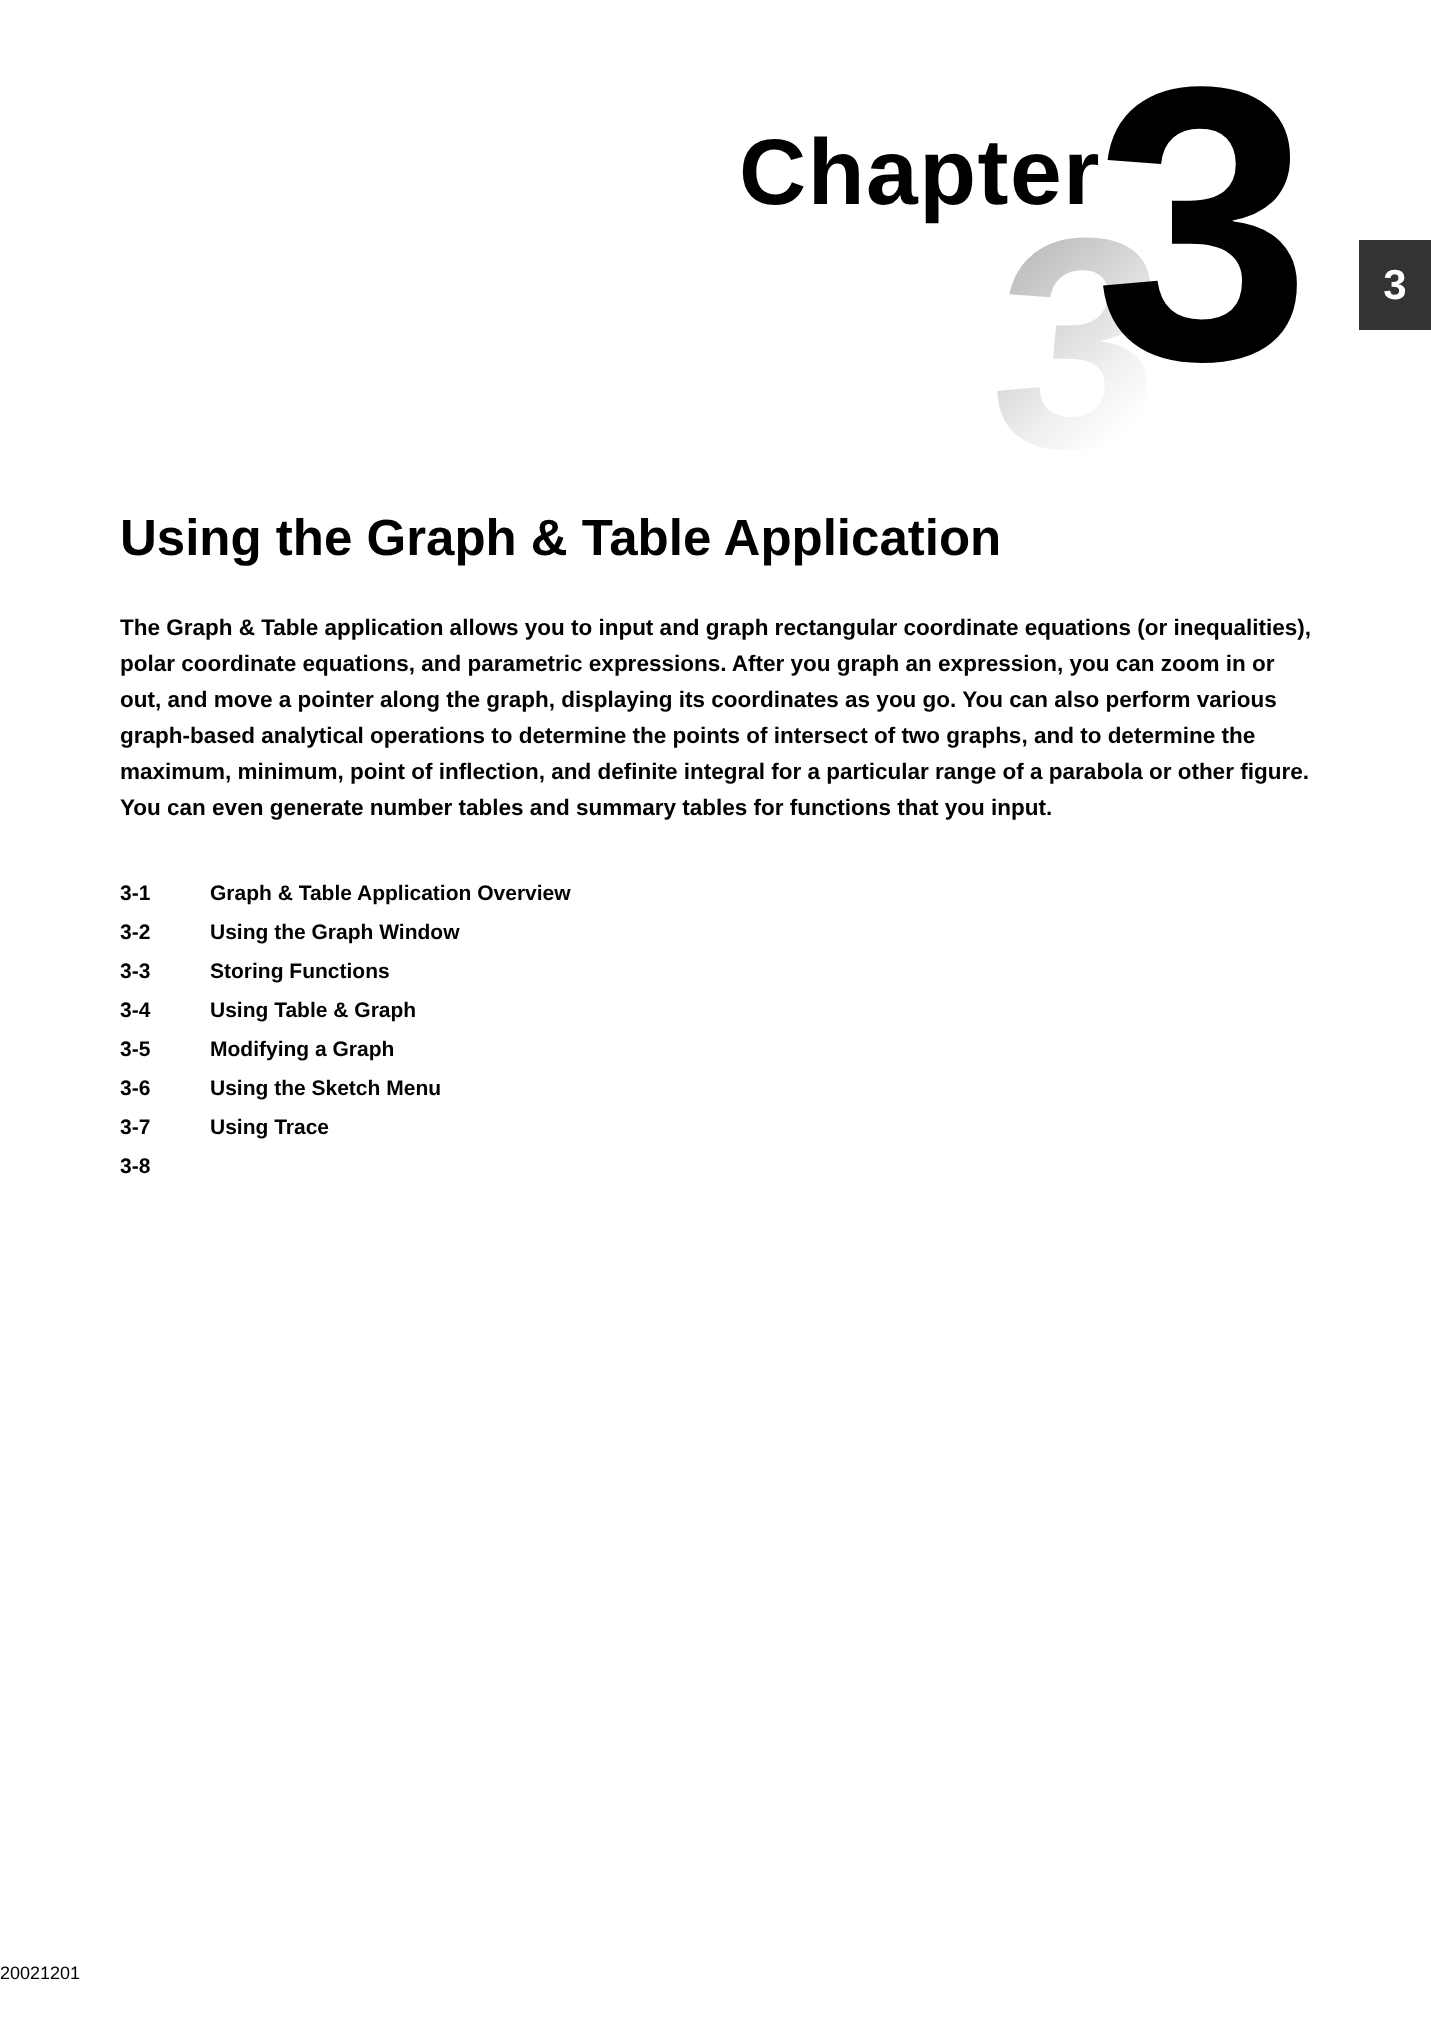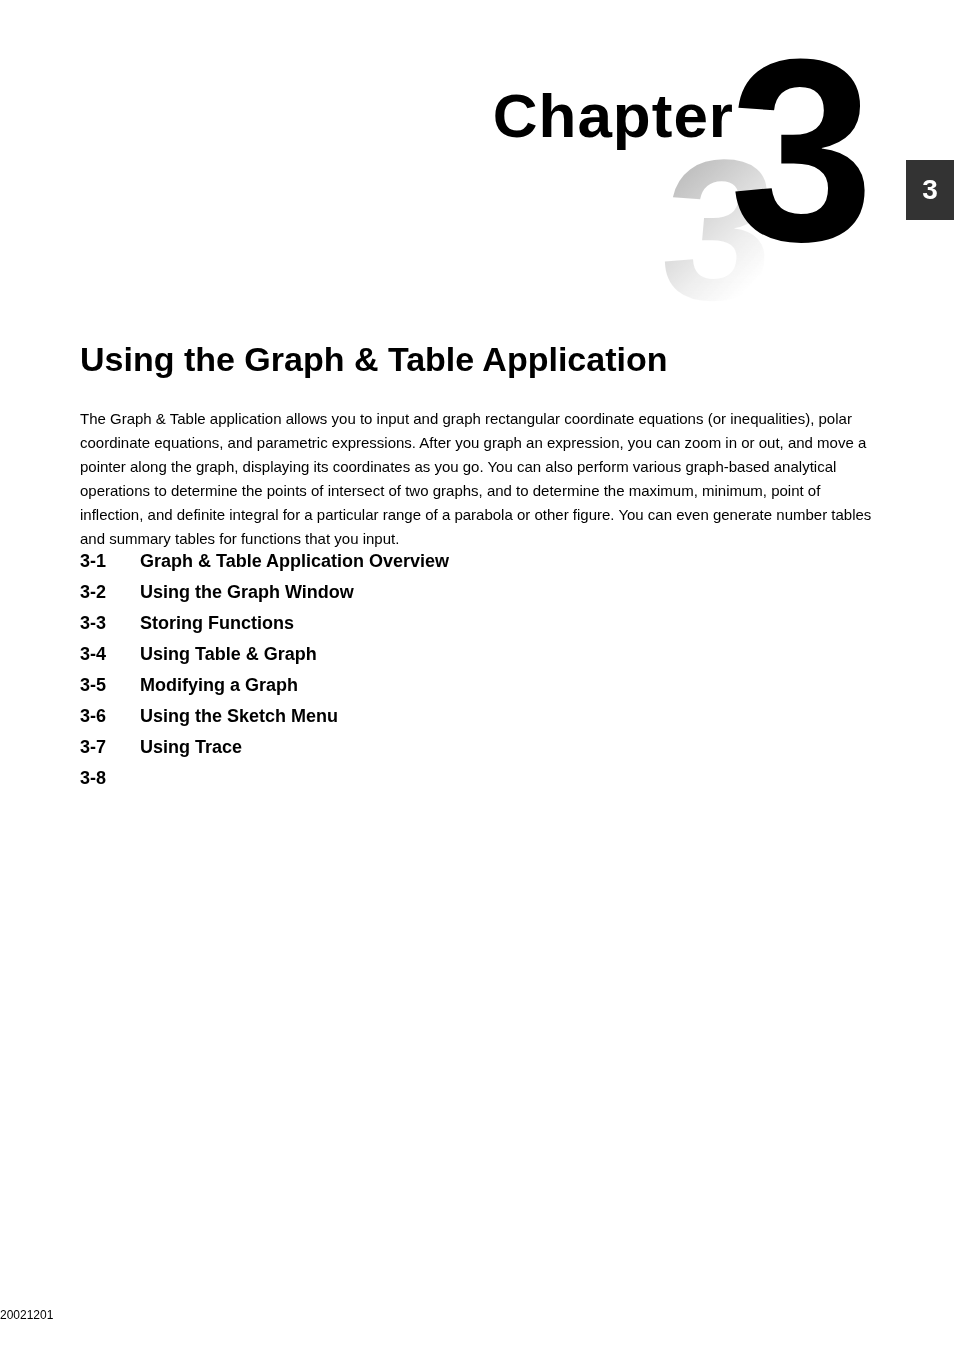--- a/index.html
+++ b/index.html
@@ -106,34 +106,36 @@
       color: #000000;
       line-height: 1.15;
       margin-bottom: 28px;
     }
 
     .intro-text {
       font-size: 15px;
       font-family: Arial, Helvetica, sans-serif;
       color: #000000;
       line-height: 1.6;
+      margin-bottom: 36px;
+      font-weight: bold;
     }
 
     
     .toc-list {
       list-style: none;
       padding: 0;
       margin: 0;
     }
 
     .toc-item {
       display: flex;
       align-items: baseline;
       margin-bottom: 10px;
-      font-size: 18px;
+      font-size: 14px;
       font-family: Arial, Helvetica, sans-serif;
       color: #000000;
     }
 
     .toc-number {
       font-weight: 900;
       min-width: 60px;
       flex-shrink: 0;
     }
 

